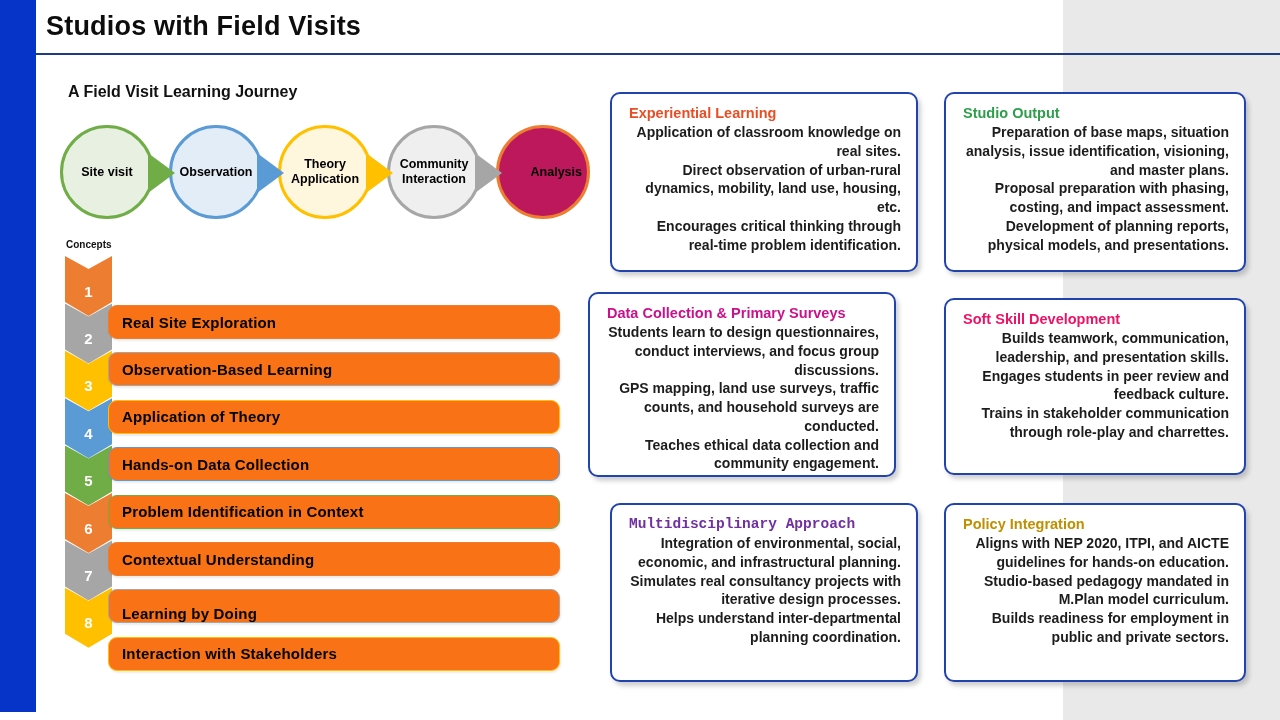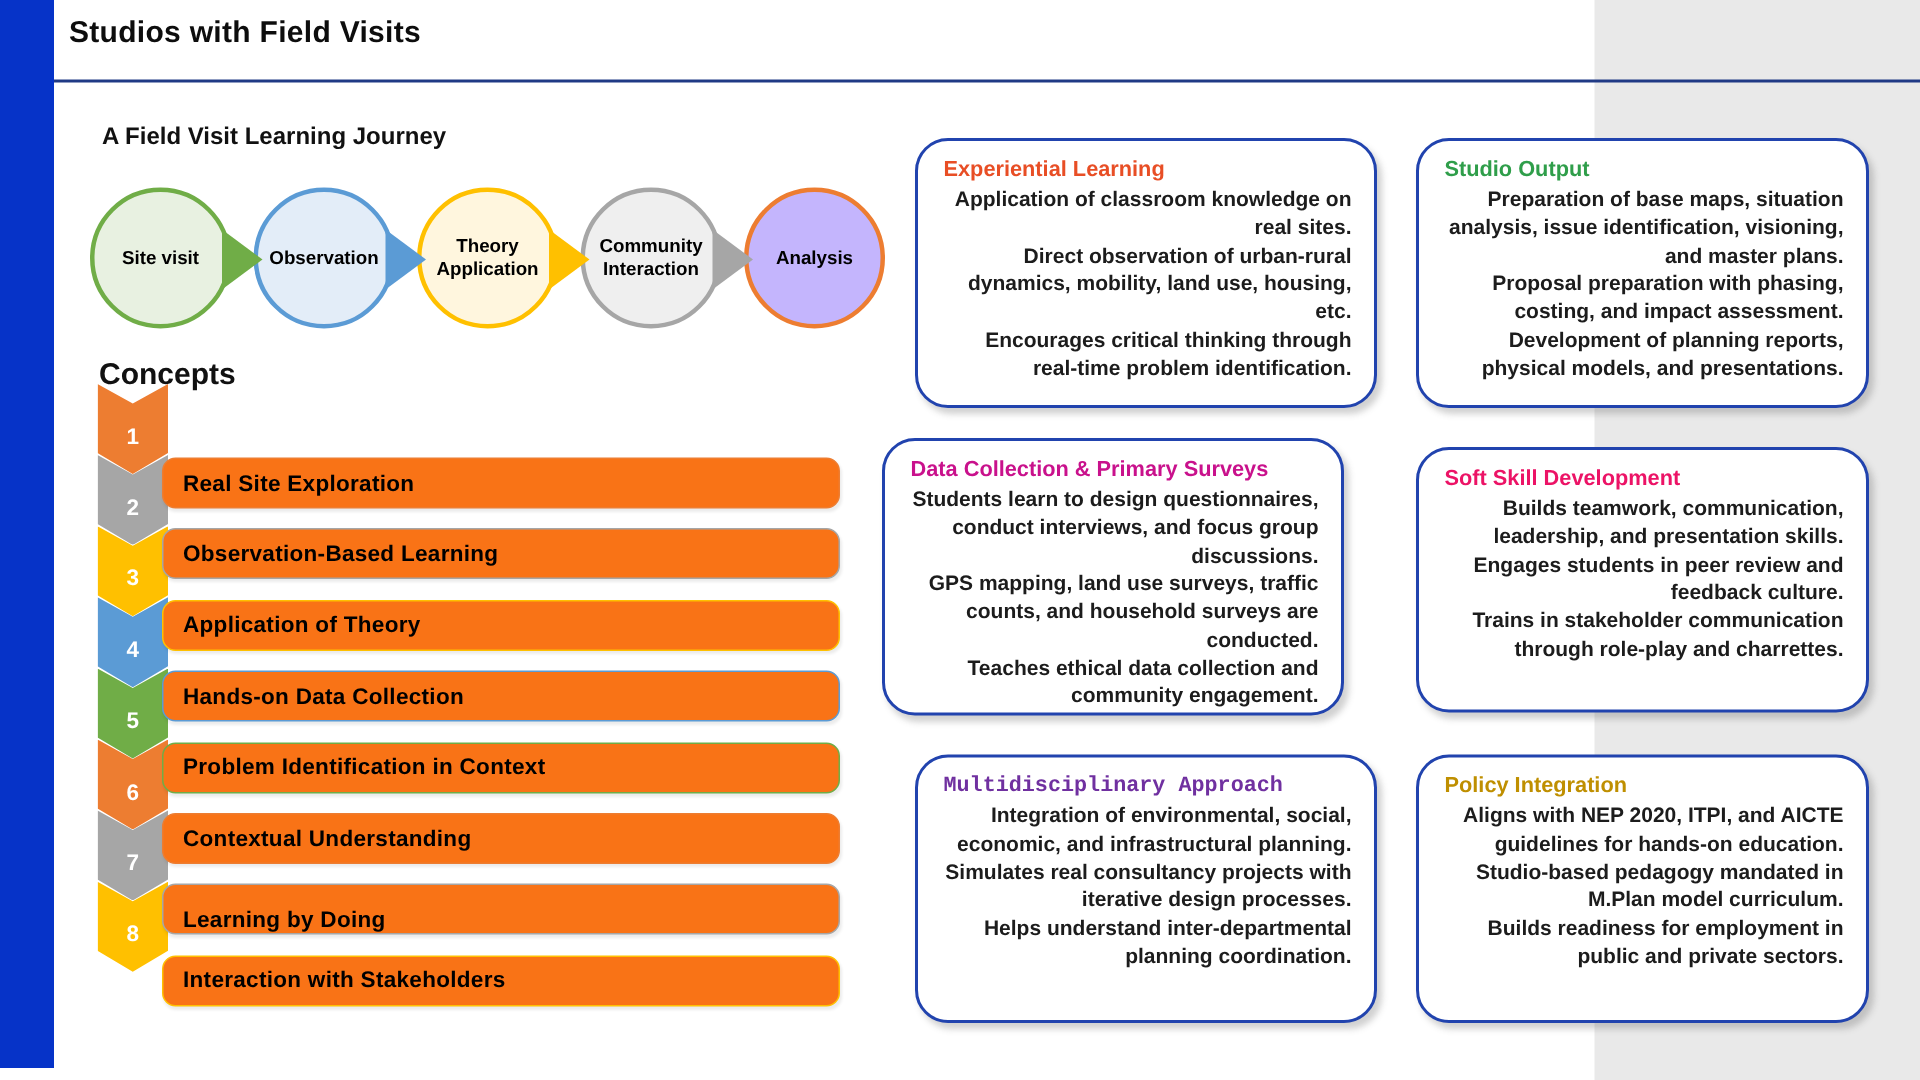--- a/index.html
+++ b/index.html
@@ -10,21 +10,21 @@
     position:relative;
     overflow:hidden;
   }
   .slide { position:absolute; left:0; top:0; width:1280px; height:720px; background:#fff; }
 
   .panel-bg { position:absolute; left:1063px; top:0; width:217px; height:720px; background:var(--panel-bg); }
   .left-bar { position:absolute; left:0; top:0; width:36px; height:712px; background:var(--accent-bar); }
 
   .title {
     position:absolute; left:46px; top:11px;
-    font-size:20px; font-weight:bold; color:#0d0d0d; letter-spacing:.2px;
+    font-size:27px; font-weight:bold; color:#0d0d0d; letter-spacing:.2px;
   }
   .title-rule { position:absolute; left:36px; top:53px; width:1244px; height:2px; background:var(--divider); }
 
   .journey-heading {
     position:absolute; left:68px; top:83px;
     font-size:16px; font-weight:bold; color:#111;
   }
 
   
   .step { position:absolute; width:110px; height:96px; }
@@ -39,21 +39,21 @@
   .arrow {
     position:absolute; left:88px; top:50%; transform:translateY(-50%);
     width:0; height:0;
     border-top:20px solid transparent;
     border-bottom:20px solid transparent;
     border-left:27px solid #000;
   }
 
   .concepts-heading {
     position:absolute; left:66px; top:239px;
-    font-size:20px; font-weight:bold; color:#111;
+    font-size:10px; font-weight:bold; color:#111;
   }
 
   
   .chev {
     position:absolute; width:47px; height:60px;
     clip-path: polygon(0 0, 50% 13px, 100% 0, 100% calc(100% - 14px), 50% 100%, 0 calc(100% - 14px));
     display:flex; align-items:center; justify-content:center; padding-top:10px;
   }
   .chevnum { color:#fff; font-weight:bold; font-size:15px; }
   .cbox {
@@ -63,21 +63,21 @@
     box-shadow:1px 2px 2px rgba(0,0,0,.08);
     z-index:40;
     margin-top:44px;
   }
   .cboxlabel { font-size:15px; font-weight:bold; color:#000; letter-spacing:.2px; }
 
   
   .card {
     position:absolute; background:#fff;
     border:2.5px solid var(--card-border);
-    border-radius:22px;
+    border-radius:10px;
     padding:11px 15px 8px 17px;
     box-shadow:3px 4px 4px rgba(90,90,90,.28);
     z-index:50;
   }
   .card-title { font-size:14.5px; font-weight:bold; margin-bottom:2px; }
   .card-para { font-size:14px; font-weight:bold; color:#1c1c1c; line-height:1.34;text-align:right; }
 </style>
 </head>
 <body>
 
@@ -108,21 +108,21 @@
         </div>
         <div class="arrow" style="border-left-color: rgb(255, 192, 0);"></div>
       </div>
       <div class="step" style="left: 387px; top: 125px; z-index: 17;">
         <div class="circle" style="border-color: rgb(166, 166, 166); background: rgb(239, 239, 239);">
           <span class="clabel">Community Interaction</span>
         </div>
         <div class="arrow" style="border-left-color: rgb(166, 166, 166);"></div>
       </div>
       <div class="step" style="left: 496px; top: 125px; z-index: 16;">
-        <div class="circle" style="border-color: rgb(237, 125, 49); background: #c4b5fd;">
+        <div class="circle" style="border-color: rgb(237, 125, 49); background: #be185d; justify-content: flex-end;">
           <span class="clabel">Analysis</span>
         </div>
       </div>
     </div>
 
   <div class="concepts-heading">Concepts</div>
   <div id="concepts">
       <div class="chev" style="left: 65px; top: 256px; background: rgb(237, 125, 49); z-index: 30;">
         <span class="chevnum">1</span>
       </div>

